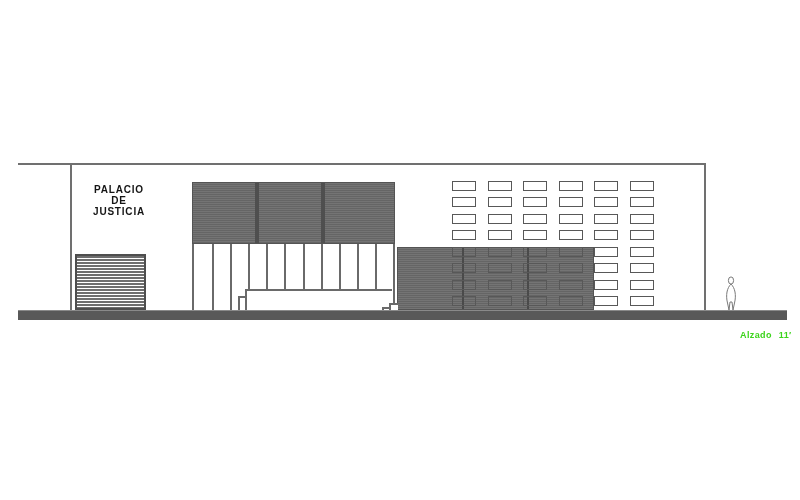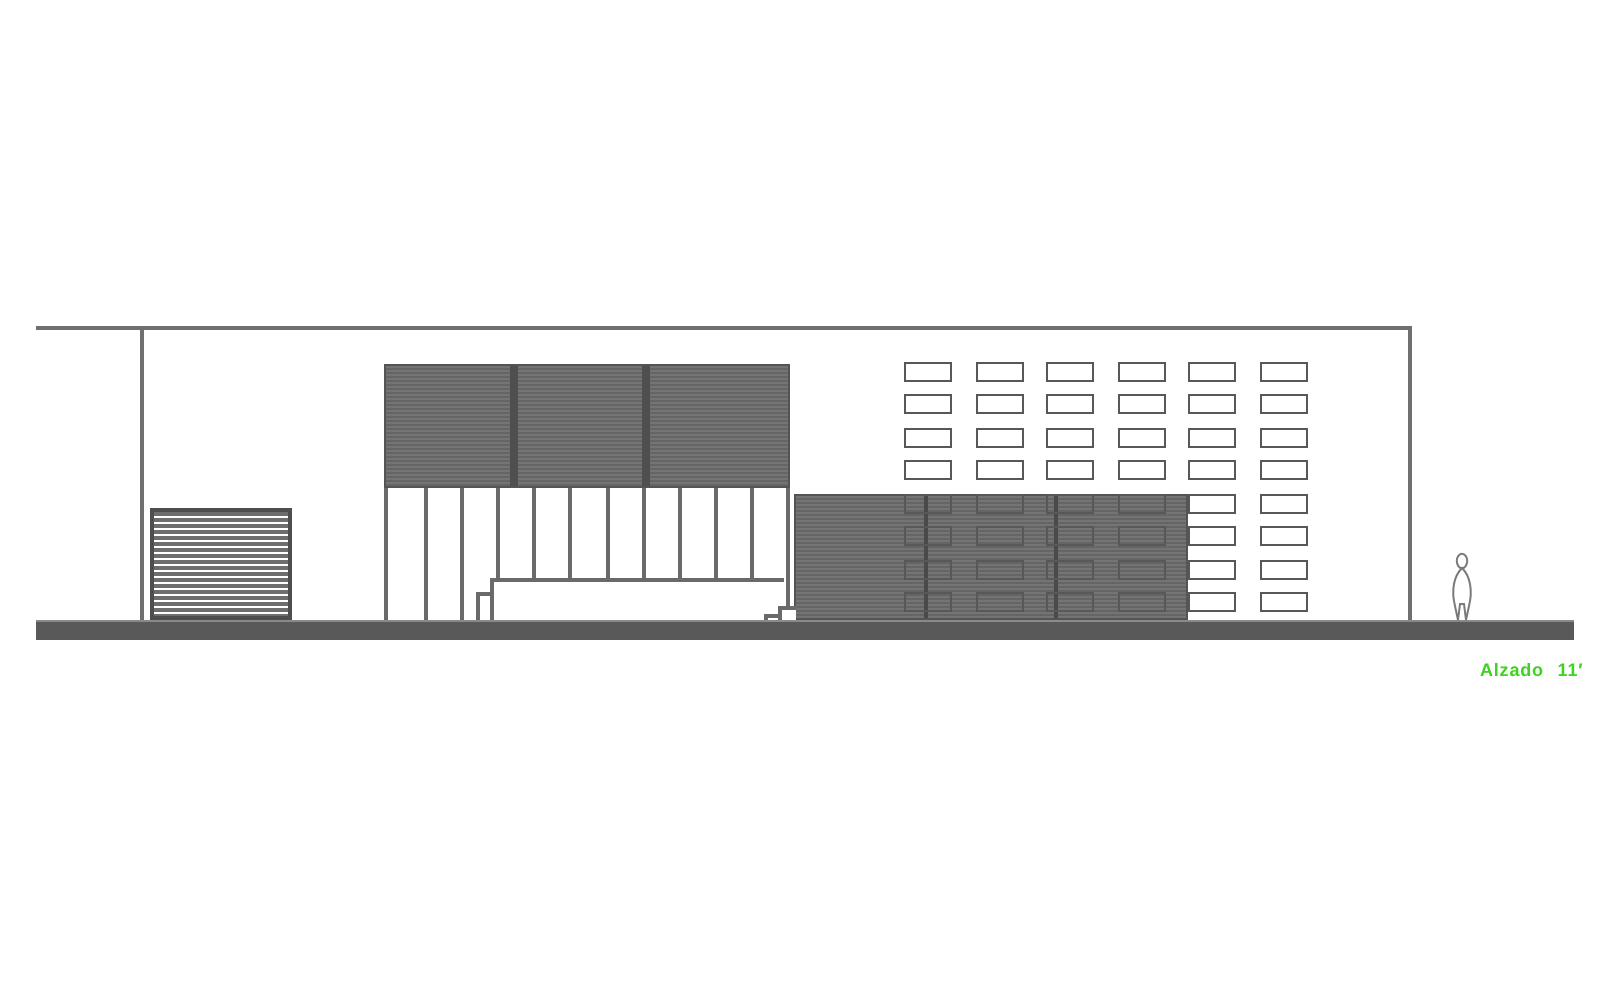--- a/index.html
+++ b/index.html
@@ -76,20 +76,23 @@
 </style>
 </head>
 <body>
 
 <div id="canvas">
 
   <div class="abs roof-line"></div>
   <div class="abs wall-left"></div>
   <div class="abs wall-right"></div>
 
+  <div class="abs building-title">PALACIO
+DE
+JUSTICIA</div>
 
   <div class="abs louver-door"></div>
 
   <div class="abs hatch upper-panels">
     <div class="panel-divider" style="left:62px"></div>
     <div class="panel-divider" style="left:128px"></div>
   </div>
 
   <div class="abs colonnade" id="colonnade">
       <div class="mullion" style="left: 18.0909px;"></div>

